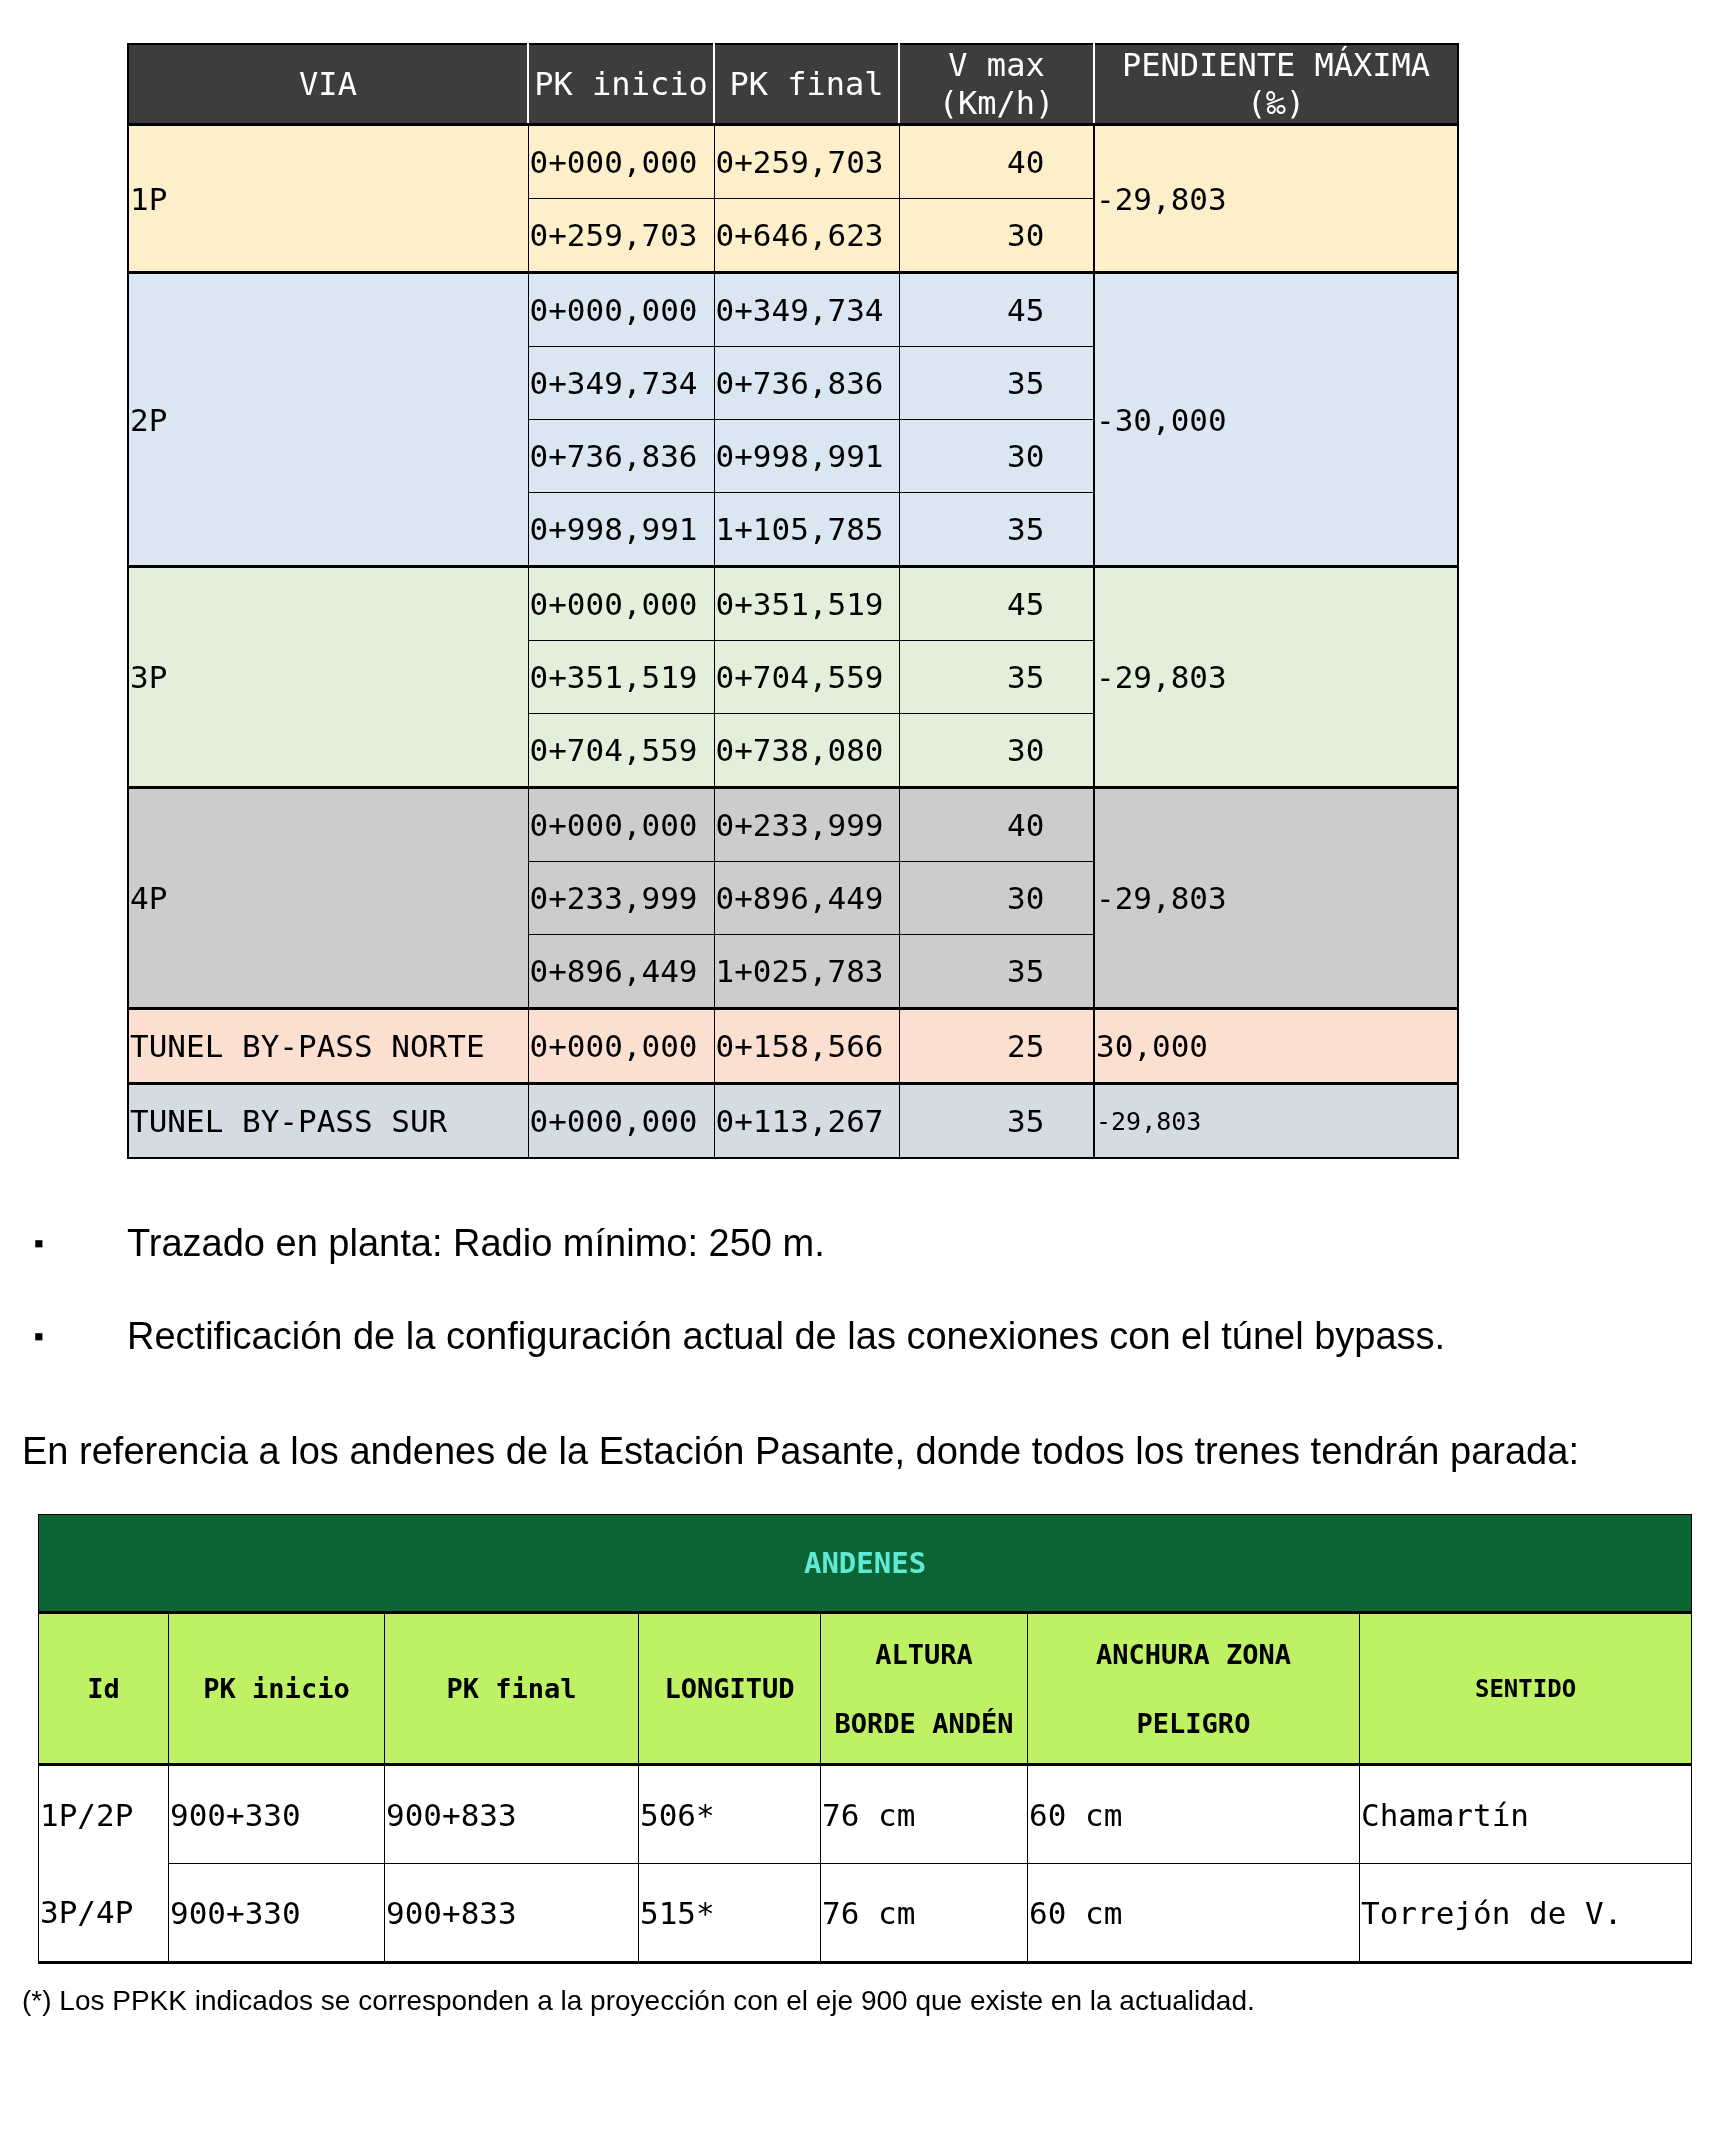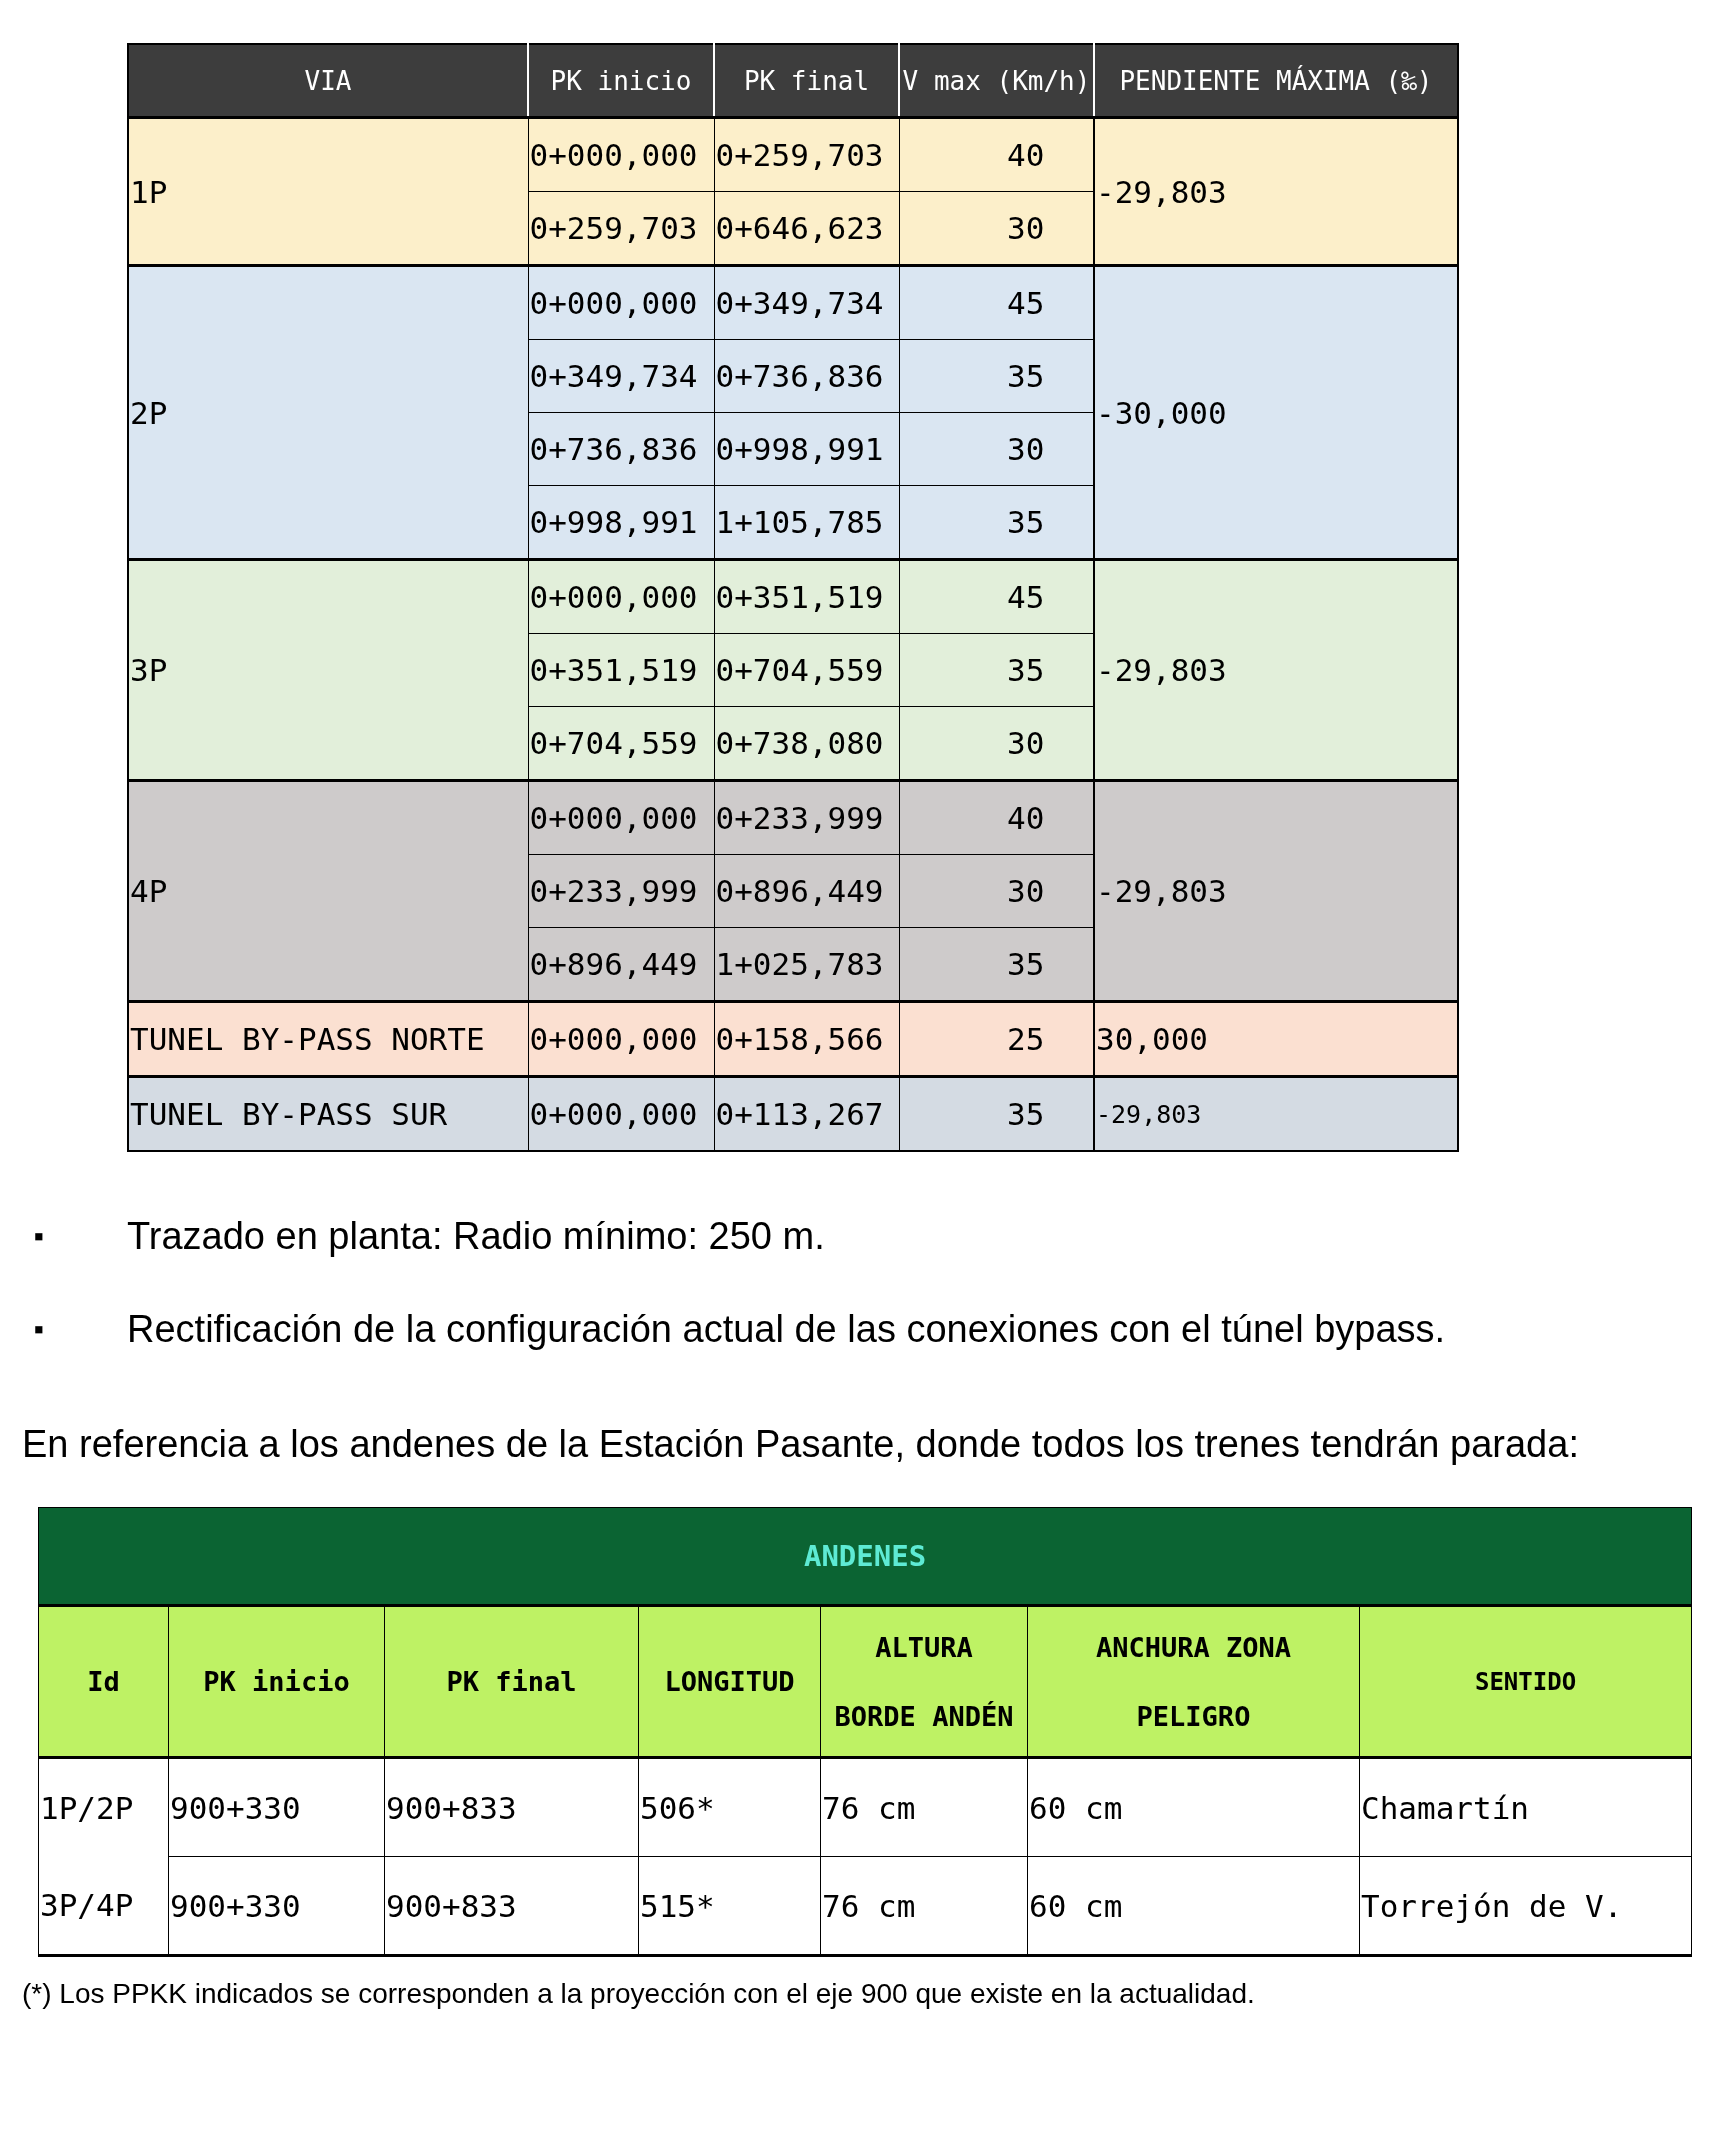--- a/index.html
+++ b/index.html
@@ -22,21 +22,21 @@
   .t1 col.c-via  { width: 400px; }
   .t1 col.c-pki  { width: 186px; }
   .t1 col.c-pkf  { width: 185px; }
   .t1 col.c-vmax { width: 195px; }
   .t1 col.c-pend { width: 364px; }
 
   .t1 th {
     background: var(--header-dark);
     color: #fff;
     font-weight: normal;
-    font-size: 26px;
+    font-size: 32px;
     height: 69px;
     border-left: 2.9px solid #fff;
     border-right: 2.9px solid #fff;
     border-bottom: 3.8px solid #000;
     text-align: center;
     vertical-align: middle;
   }
   .t1 th:first-child { border-left: 2.9px solid #000; }
   .t1 th:last-child  { border-right: 2.9px solid #000; }
 

